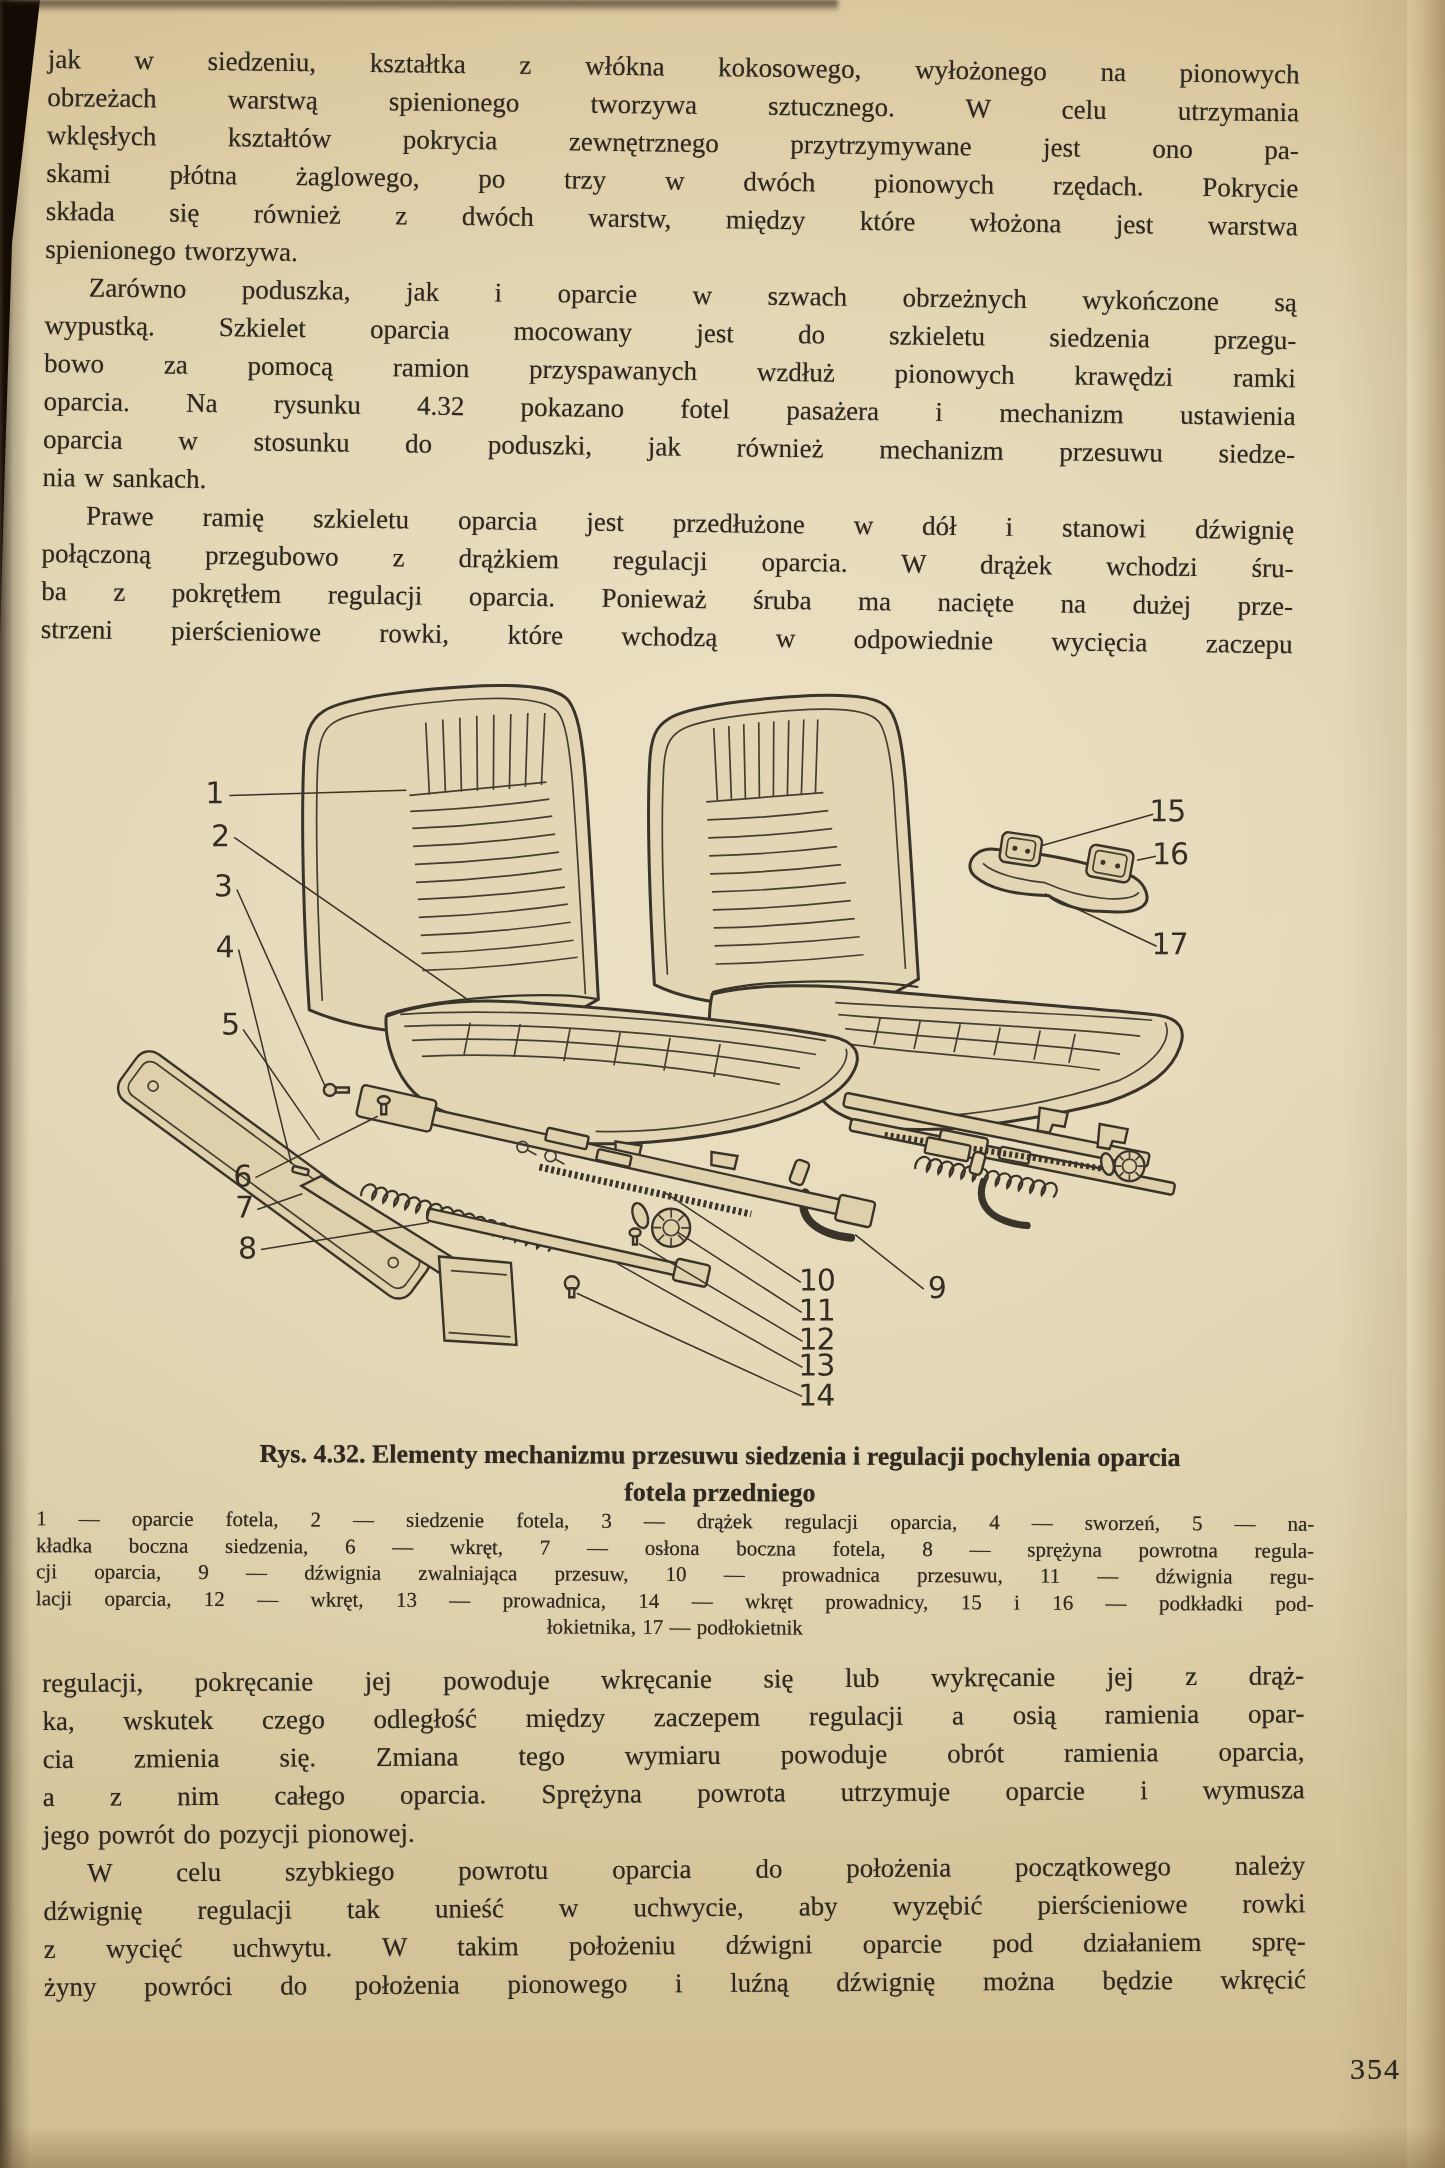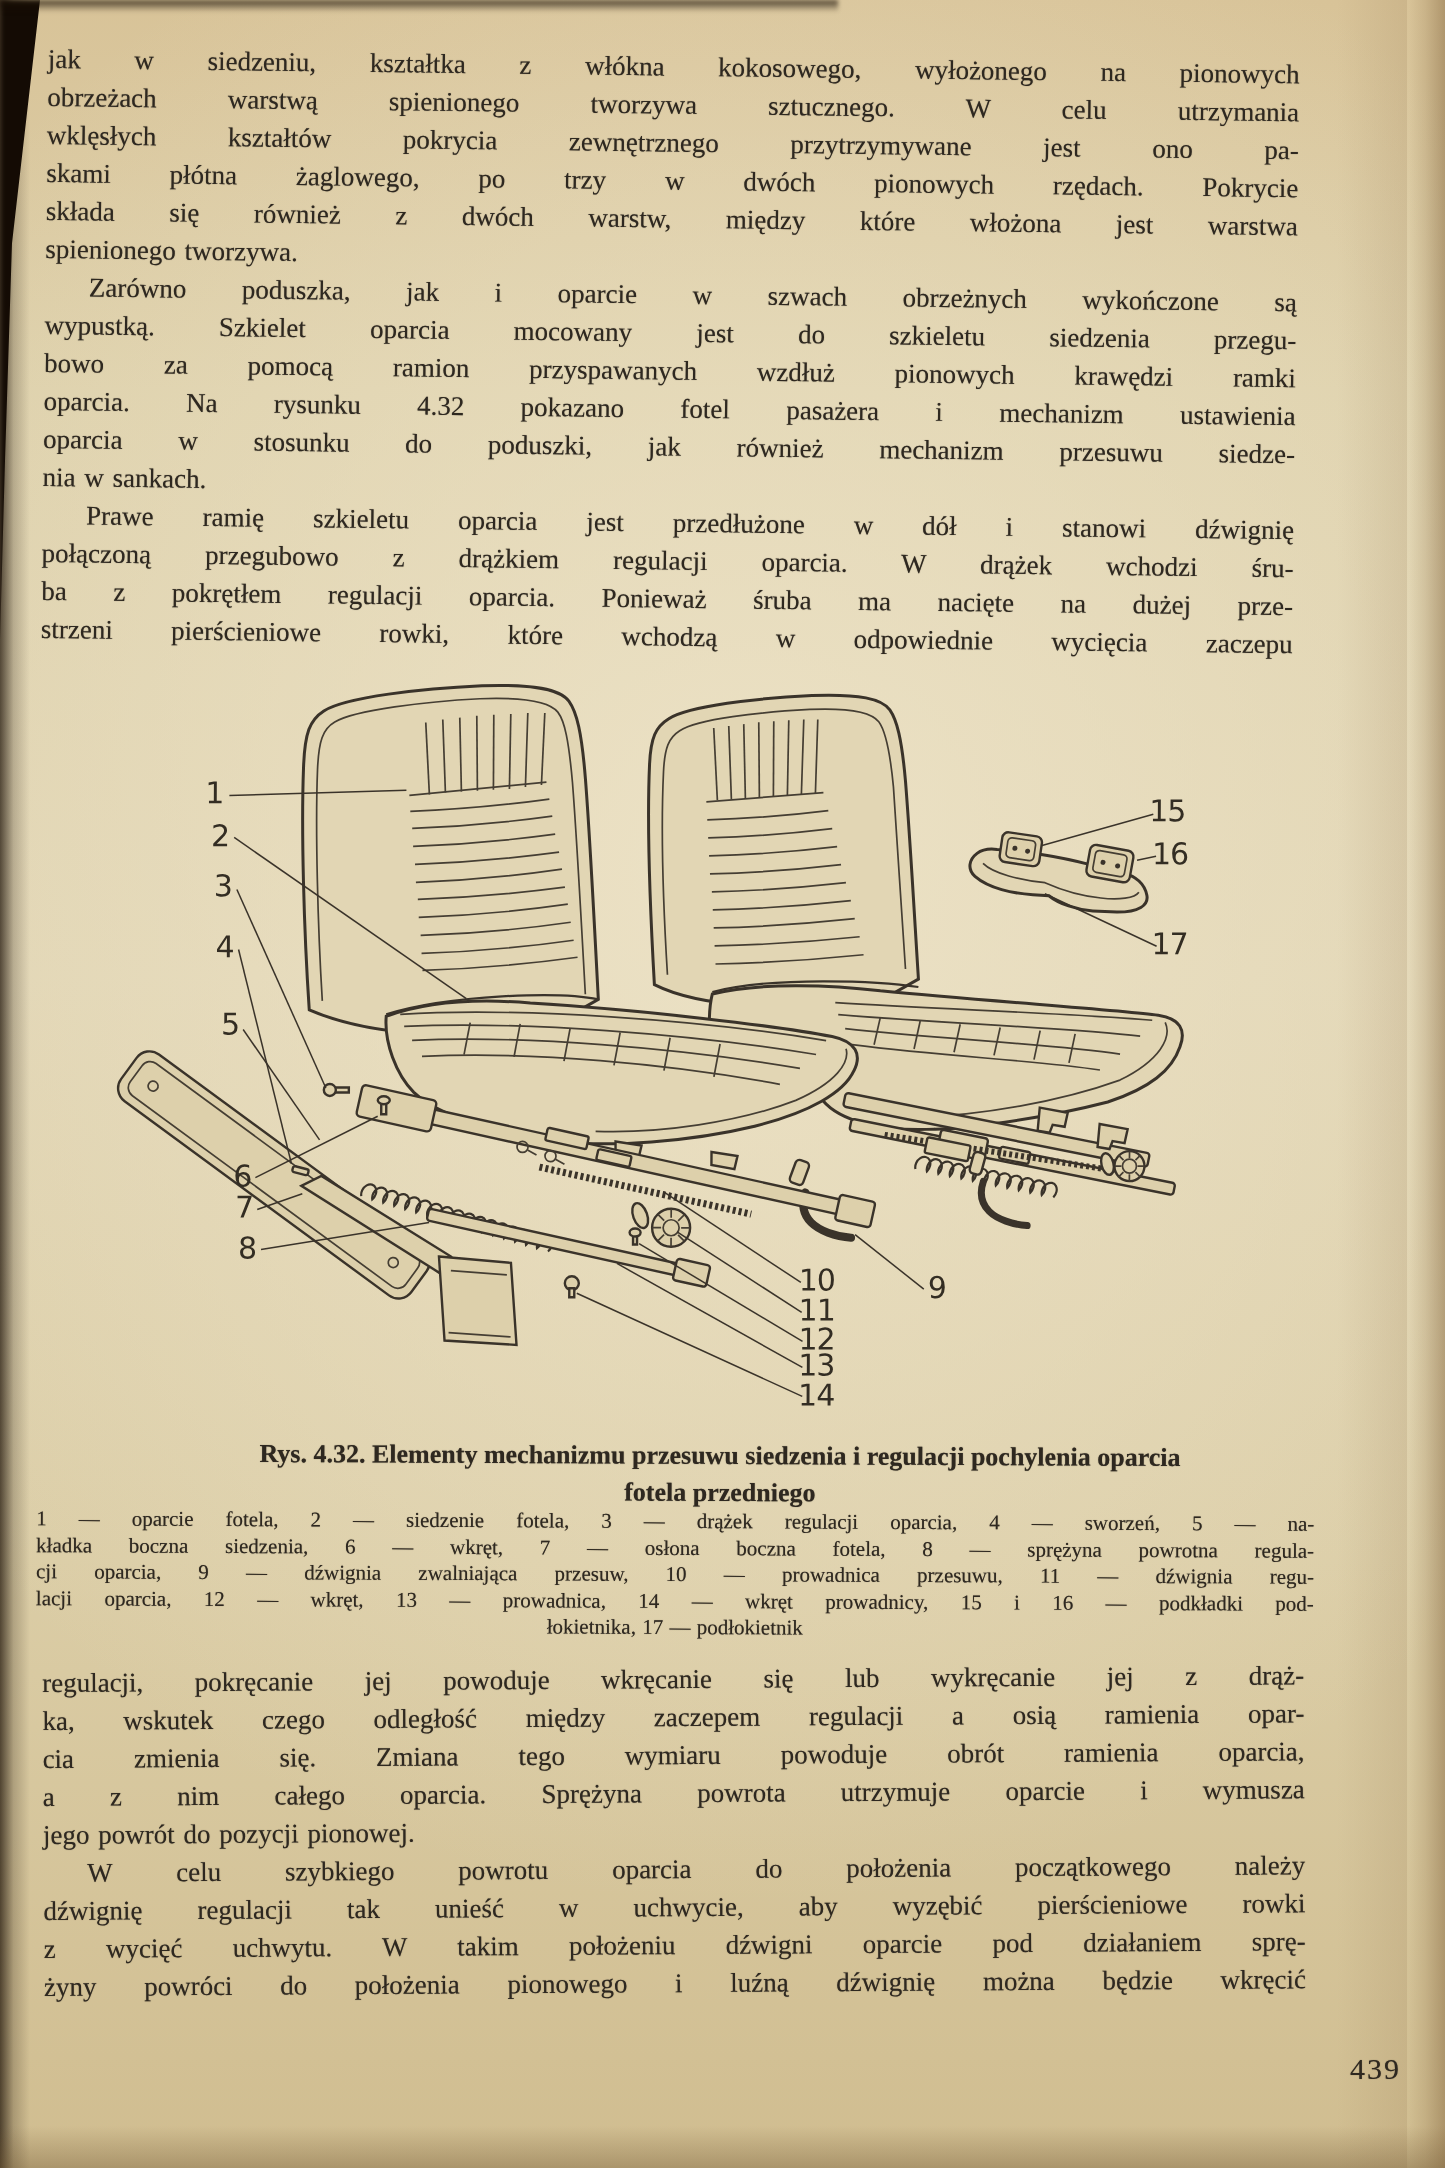--- a/index.html
+++ b/index.html
@@ -361,14 +361,14 @@
         <div class="line short">jego powrót do pozycji pionowej.</div>
       </div>
     <div class="para indent">
         <div class="line">W celu szybkiego powrotu oparcia do położenia początkowego należy</div>
         <div class="line">dźwignię regulacji tak unieść w uchwycie, aby wyzębić pierścieniowe rowki</div>
         <div class="line">z wycięć uchwytu. W takim położeniu dźwigni oparcie pod działaniem sprę-</div>
         <div class="line">żyny powróci do położenia pionowego i luźną dźwignię można będzie wkręcić</div>
       </div>
   </div>
 
-  <div class="page-number">439</div>
+  <div class="page-number">354</div>
 </div>
 
 </body></html>

